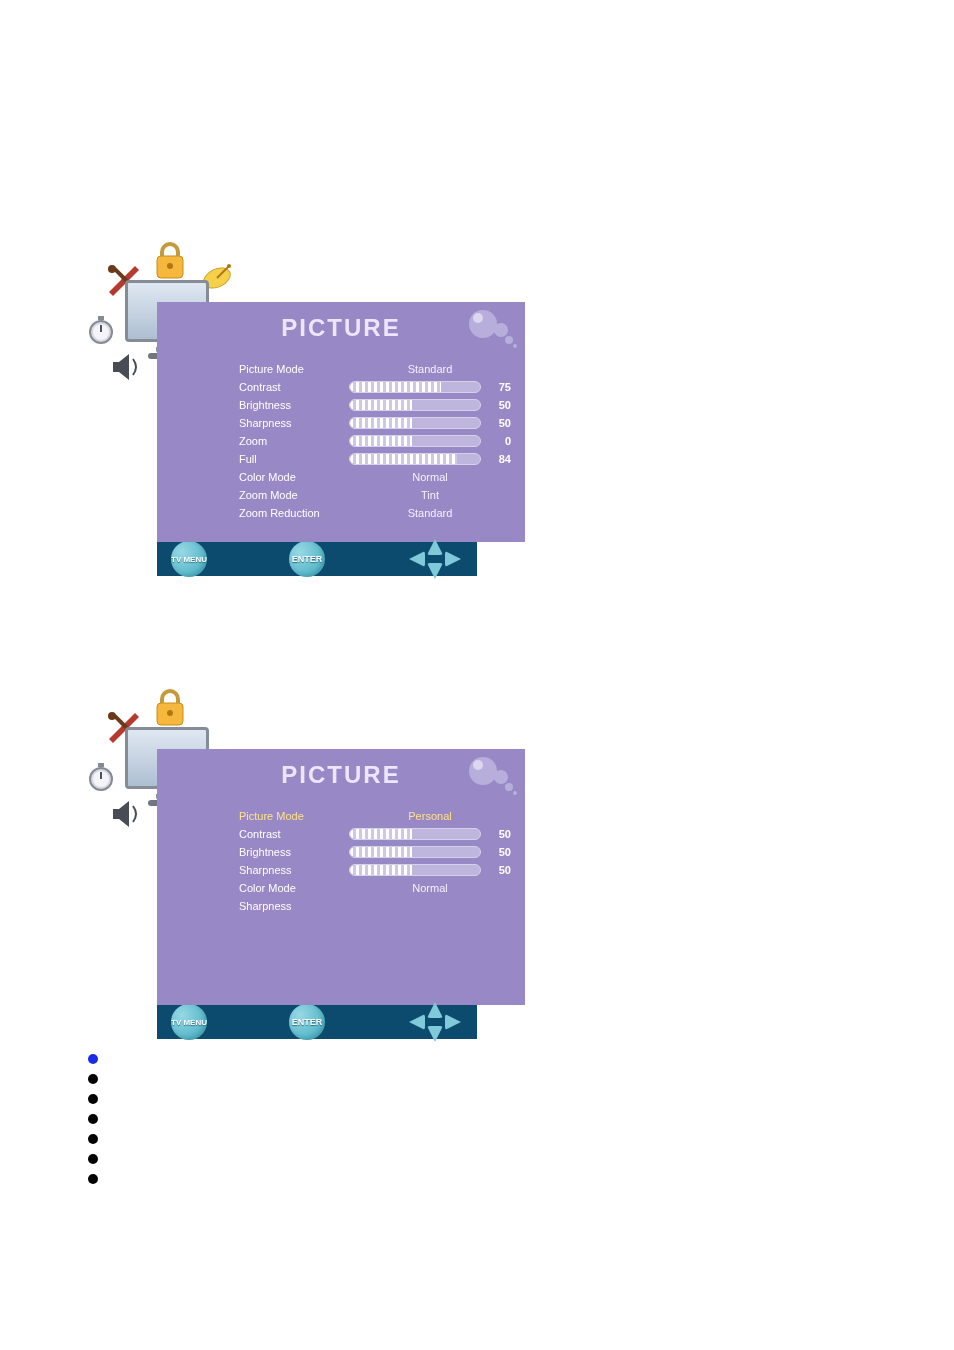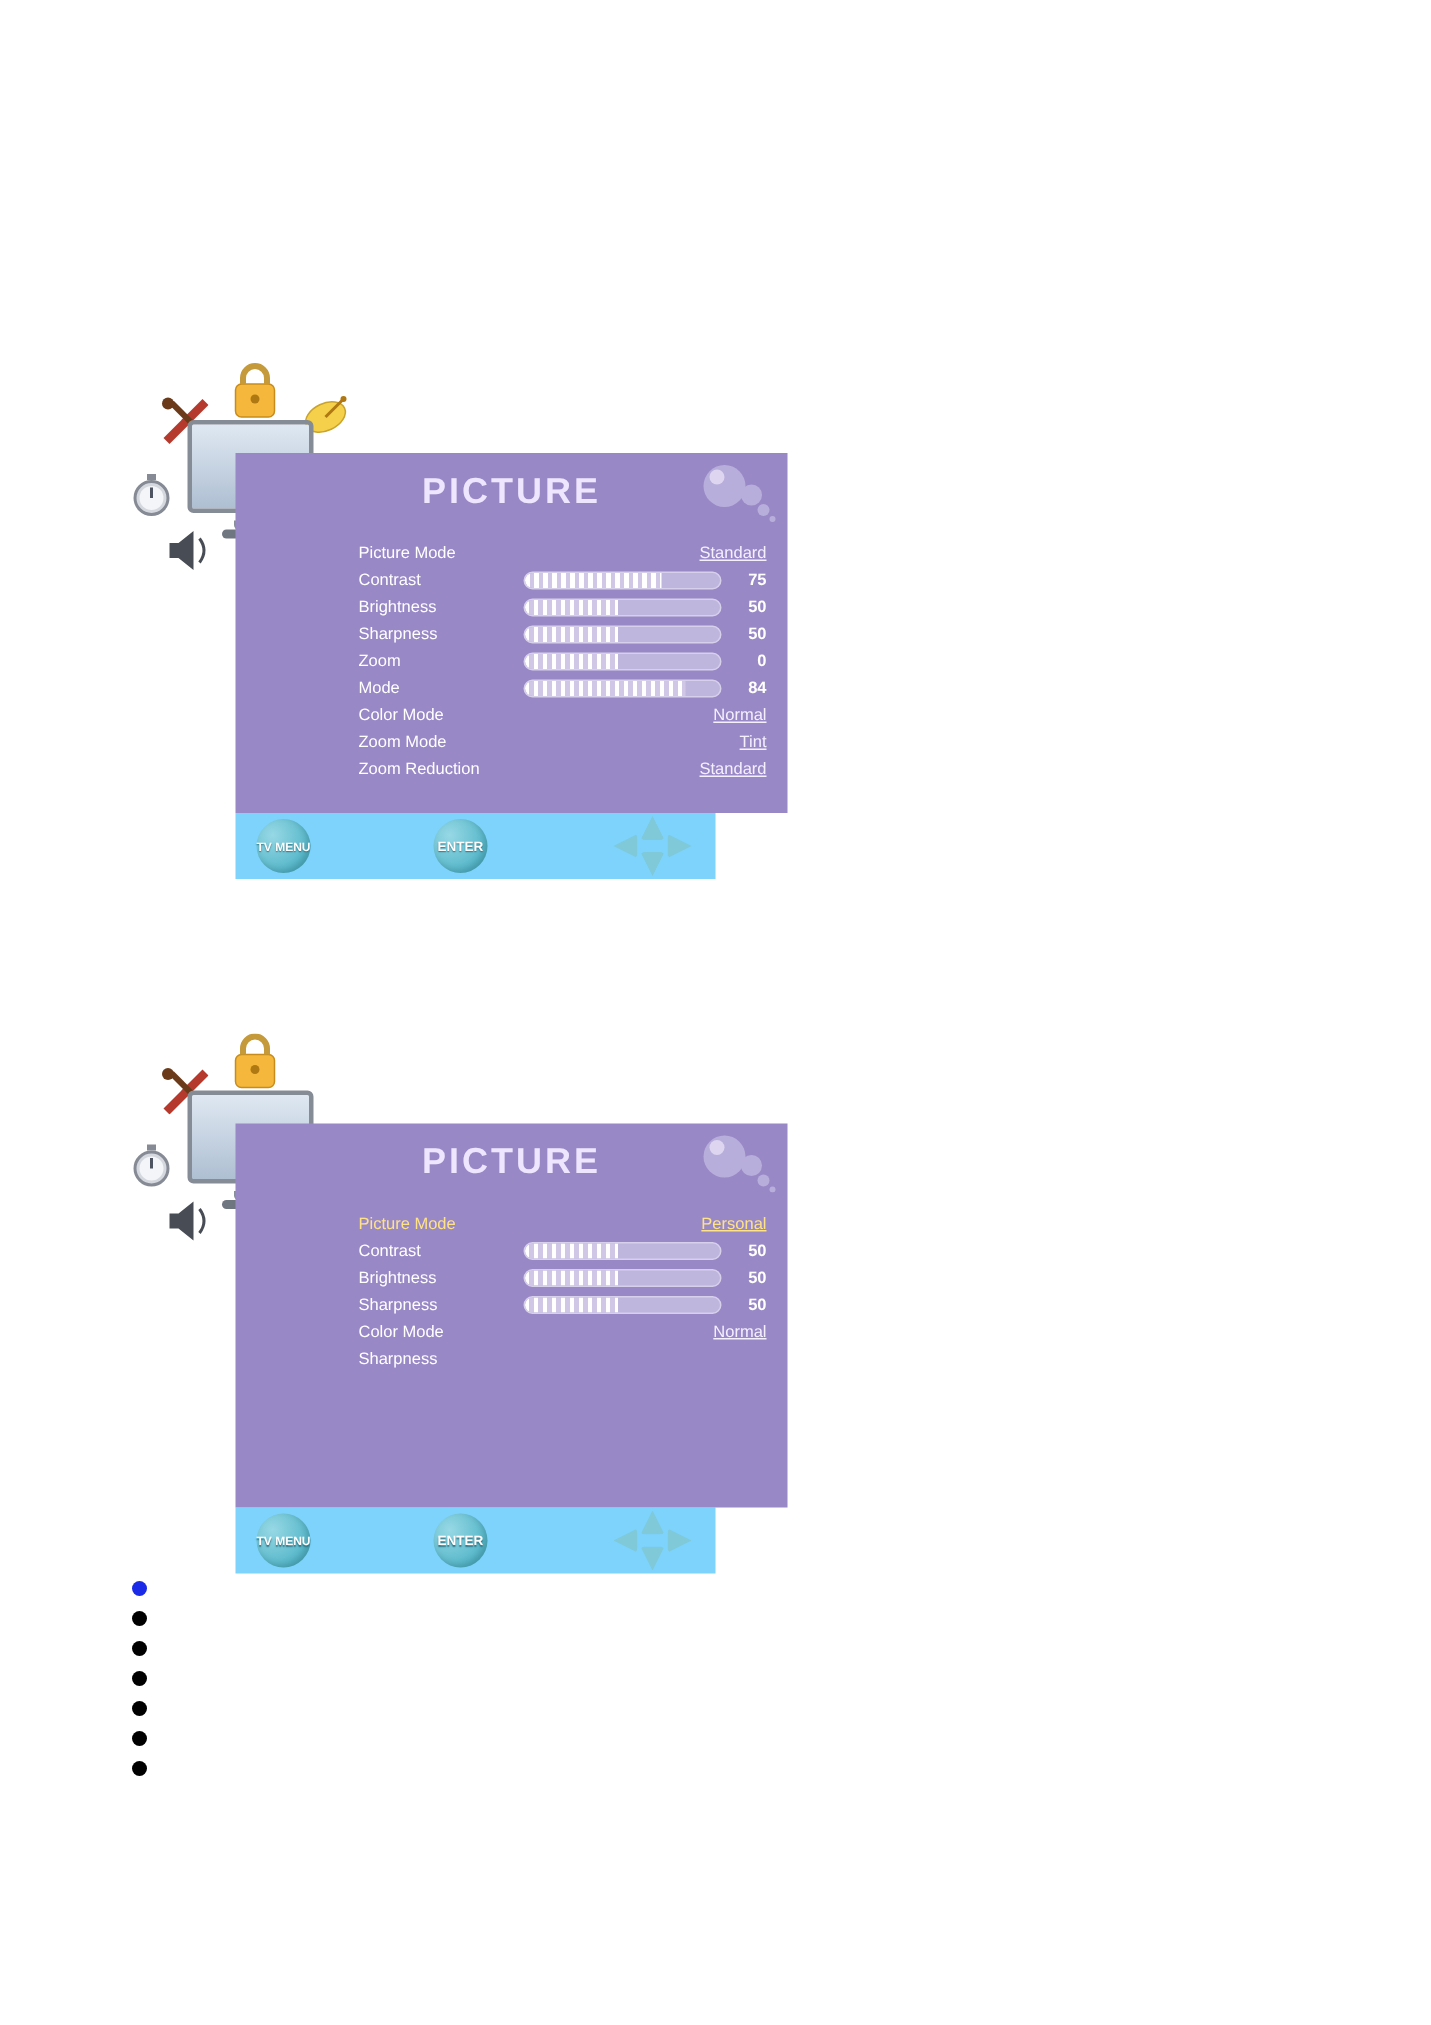--- a/index.html
+++ b/index.html
@@ -55,23 +55,22 @@
     height: 18px;
     color: #ffffff;
     font-size: 11px;
   }
   .row .label {
     width: 110px;
     flex-shrink: 0;
   }
   .row .value-text {
     flex: 1;
-    text-align: right;
+    text-align: center;
     color: #F5F0FF;
-    text-decoration: underline;
   }
   .row .bar-wrap {
     flex: 1;
     display: flex;
     align-items: center;
   }
   .bar-track {
     position: relative;
     flex: 1;
     height: 10px;
@@ -95,22 +94,22 @@
     font-weight: bold;
   }
   .row.selected .label,
   .row.selected .value-text {
     color: #ffe286;
   }
 
   .panel-footer {
     margin-left: 70px;
     width: 320px;
-    height: 44px;
-    background: #7dd3fc;
+    height: 34px;
+    background: #0c4a6e;
     display: flex;
     align-items: center;
     justify-content: space-between;
     padding: 0 14px;
     box-sizing: border-box;
   }
   .round-btn {
     width: 36px;
     height: 36px;
     border-radius: 50%;
@@ -298,21 +297,21 @@
         <div class="row">
           <span class="label">Zoom</span>
           <div class="bar-wrap">
             <div class="bar-track">
               <div class="bar-fill" style="width: 48%;"></div>
             </div>
             <span class="bar-value">0</span>
           </div>
         </div>
         <div class="row">
-          <span class="label">Mode</span>
+          <span class="label">Full</span>
           <div class="bar-wrap">
             <div class="bar-track">
               <div class="bar-fill" style="width: 82%;"></div>
             </div>
             <span class="bar-value">84</span>
           </div>
         </div>
         <div class="row">
           <span class="label">Color Mode</span>
           <span class="value-text">Normal</span>

